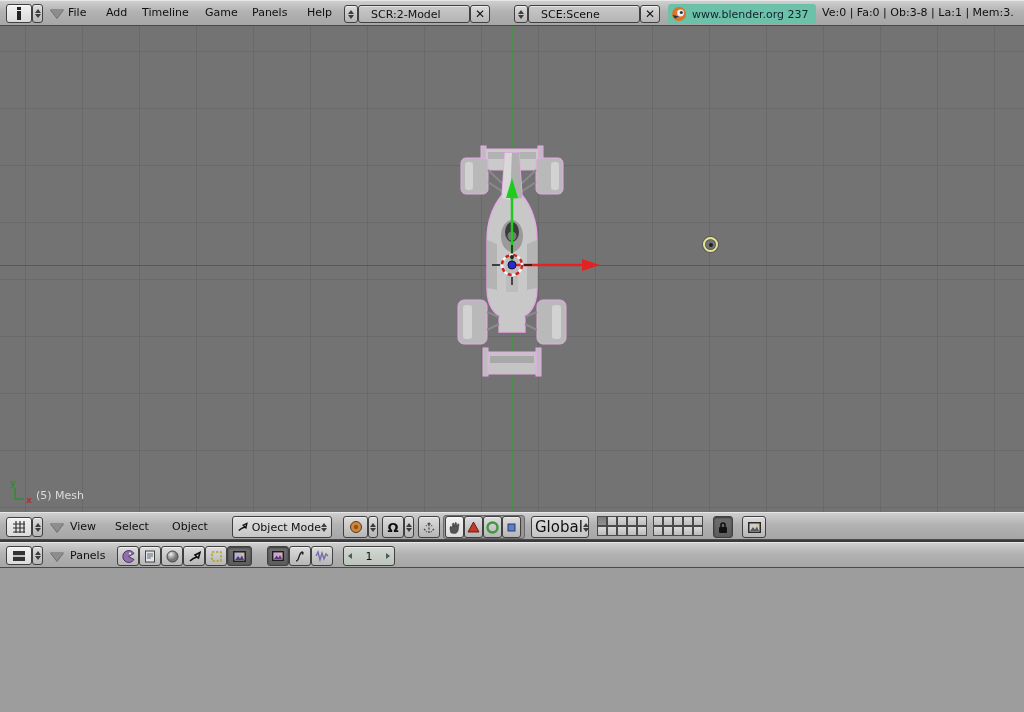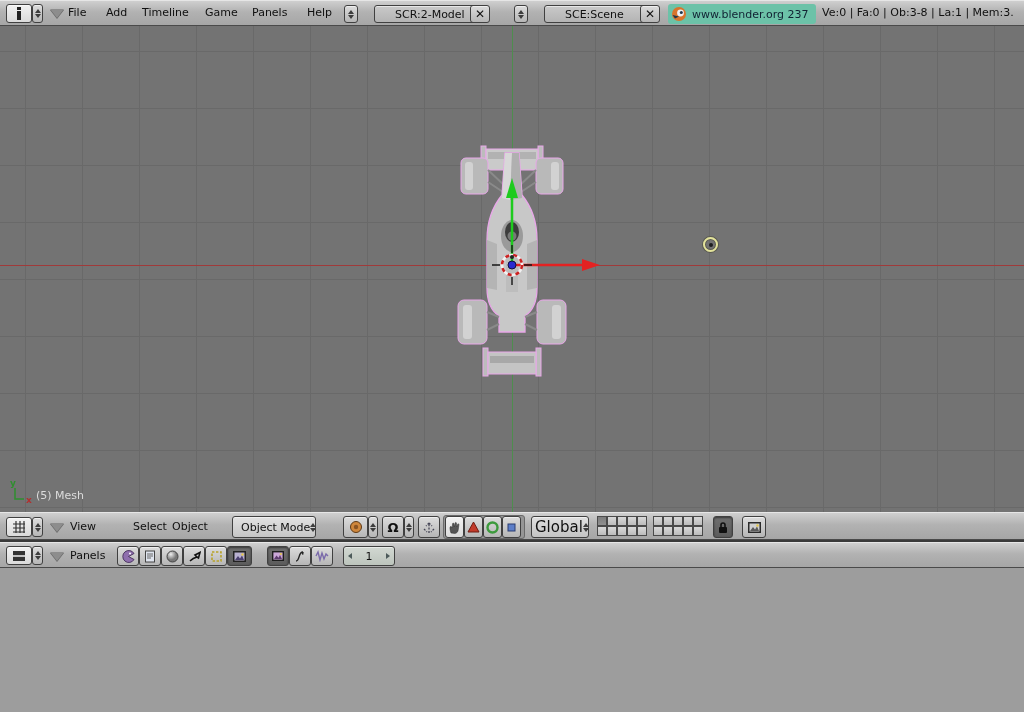--- a/index.html
+++ b/index.html
@@ -9,21 +9,21 @@
 
   .hdr { position:absolute; left:0; width:1024px; background:linear-gradient(#cfcfcf,#b2b2b2 45%,#a6a6a6);
     border-top:1px solid #e6e6e6; border-bottom:1px solid #4a4a4a; }
   .menu-item { position:absolute; top:5px; font-size:11px; color:#101010; cursor:default; }
   .tri-down { position:absolute; width:0; height:0; border-left:7px solid transparent;
     border-right:7px solid transparent; border-top:9px solid #8d8d8d; filter:drop-shadow(0 1px 0 #666); }
 
   .btn { position:absolute; border:1px solid #404040; border-radius:3px; font-size:10px; color:#101010;
     display:flex; align-items:center; justify-content:center; background:linear-gradient(#dcdcdc,#b6b6b6);
     box-shadow:inset 0 1px 0 rgba(255,255,255,.55); white-space:nowrap; overflow:hidden; cursor:default; }
-  .btn.field { background:linear-gradient(#c9c9c9,#b4b4b4); justify-content:flex-start; padding-left:20px;margin-left:16px; }
+  .btn.field { background:linear-gradient(#c9c9c9,#b4b4b4); justify-content:flex-start; padding-left:12px; }
   .btn.dark-press { background:linear-gradient(#6f6f6f,#5c5c5c); box-shadow:inset 0 1px 2px rgba(0,0,0,.5); }
   .btn.white-press { background:linear-gradient(#f2f2f2,#dadada); }
   .arr { width:0; height:0; display:inline-block; }
   .arr.l { border-top:3px solid transparent; border-bottom:3px solid transparent; border-right:4px solid #4c5a5a; }
   .arr.r { border-top:3px solid transparent; border-bottom:3px solid transparent; border-left:4px solid #4c5a5a; }
   .ud { display:inline-flex; flex-direction:column; align-items:center; justify-content:center; gap:1px; }
   .ud i { width:0; height:0; border-left:3px solid transparent; border-right:3px solid transparent; display:block; }
   .ud i.up { border-bottom:4px solid #3d3d3d; }
   .ud i.dn { border-top:4px solid #3d3d3d; }
 
@@ -202,24 +202,24 @@
       </svg>
     </div>
     <div class="btn" style="left:32px;top:4px;width:11px;height:20px;">
       <span class="ud">
           <i class="up"></i>
           <i class="dn"></i>
         </span>
     </div>
     <div class="tri-down" style="left:50px;top:10px;"></div>
     <span class="menu-item" style="left:70px;top:7px;">View</span>
-    <span class="menu-item" style="left:115px;top:7px;margin-left:18px;">Select</span>
+    <span class="menu-item" style="left:115px;top:7px;">Select</span>
     <span class="menu-item" style="left:172px;top:7px;">Object</span>
 
-    <div class="btn" style="left:232px;top:3px;width:84px;height:22px;justify-content:flex-start;padding:0 4px;background:linear-gradient(#e2e2e2,#c6c6c6);">
+    <div class="btn" style="left:232px;top:3px;width:100px;height:22px;justify-content:flex-start;padding:0 4px;background:linear-gradient(#e2e2e2,#c6c6c6);">
       <svg width="12" height="12" viewBox="0 0 12 12">
         <path d="M2 10 C4 8 5 7 9 6 L7 4 L11 2 L10 7 L9 6" fill="none" stroke="#111" stroke-width="1.6"></path>
       </svg>
       <span style="margin-left:4px;font-size:11px;">Object Mode</span>
       <span class="ud" style="margin-left:auto;">
           <i class="up"></i>
           <i class="dn"></i>
         </span>
     </div>
 

